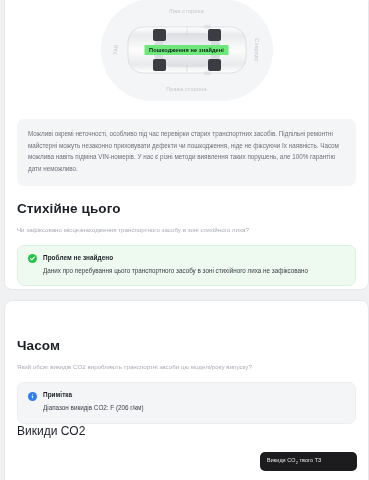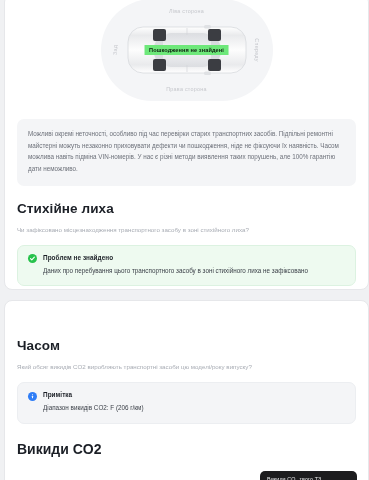--- a/index.html
+++ b/index.html
@@ -143,24 +143,24 @@
     left: 2px;
     width: 365px;
     height: 196px;
     border-radius: 8px;
     overflow: hidden;
   }
   .pad-top-1 { height: 22px; }
 
   
   .sub-title {
-    font-size: 14px;
-    font-weight: 700;
+    font-size: 12px;
+    font-weight: 400;
     color: #1b1f26;
-    margin: 17px 12px 0 12px;
+    margin: 0 12px 0 12px;
   }
 
   
   .co2-area {
     position: relative;
     height: 48px;
     margin: 0 12px;
   }
   .co2-badge {
     position: absolute;
@@ -229,21 +229,21 @@
           <line x1="122" y1="8" x2="122" y2="22" stroke="#d2d4d8" stroke-width="1.4"></line>
           <line x1="122" y1="82" x2="122" y2="96" stroke="#d2d4d8" stroke-width="1.4"></line>
         </svg>
 
         <span class="damage-tag">Пошкодження не знайдені</span>
       </div>
     </div>
 
     <p class="disclaimer">Можливі окремі неточності, особливо під час перевірки старих транспортних засобів. Підпільні ремонтні майстерні можуть незаконно приховувати дефекти чи пошкодження, ніде не фіксуючи їх наявність. Часом можлива навіть підміна VIN-номерів. У нас є різні методи виявлення таких порушень, але 100% гарантію дати неможливо.</p>
 
-    <h2 class="section-title">Стихійне лиха</h2>
+    <h2 class="section-title">Стихійне цього</h2>
     <p class="section-sub">Чи зафіксовано місцезнаходження транспортного засобу в зоні стихійного лиха?</p>
 
     <div class="alert alert-success">
       <span class="alert-icon ic-green">
         <svg viewBox="0 0 12 12" width="7" height="7" aria-hidden="true">
           <path d="M2.6 6.2 L4.8 8.4 L9.2 3.6" fill="none" stroke="#ffffff" stroke-width="1.9" stroke-linecap="round" stroke-linejoin="round"></path>
         </svg>
       </span>
       <div class="alert-body">
         <div class="alert-title">Проблем не знайдено</div>

